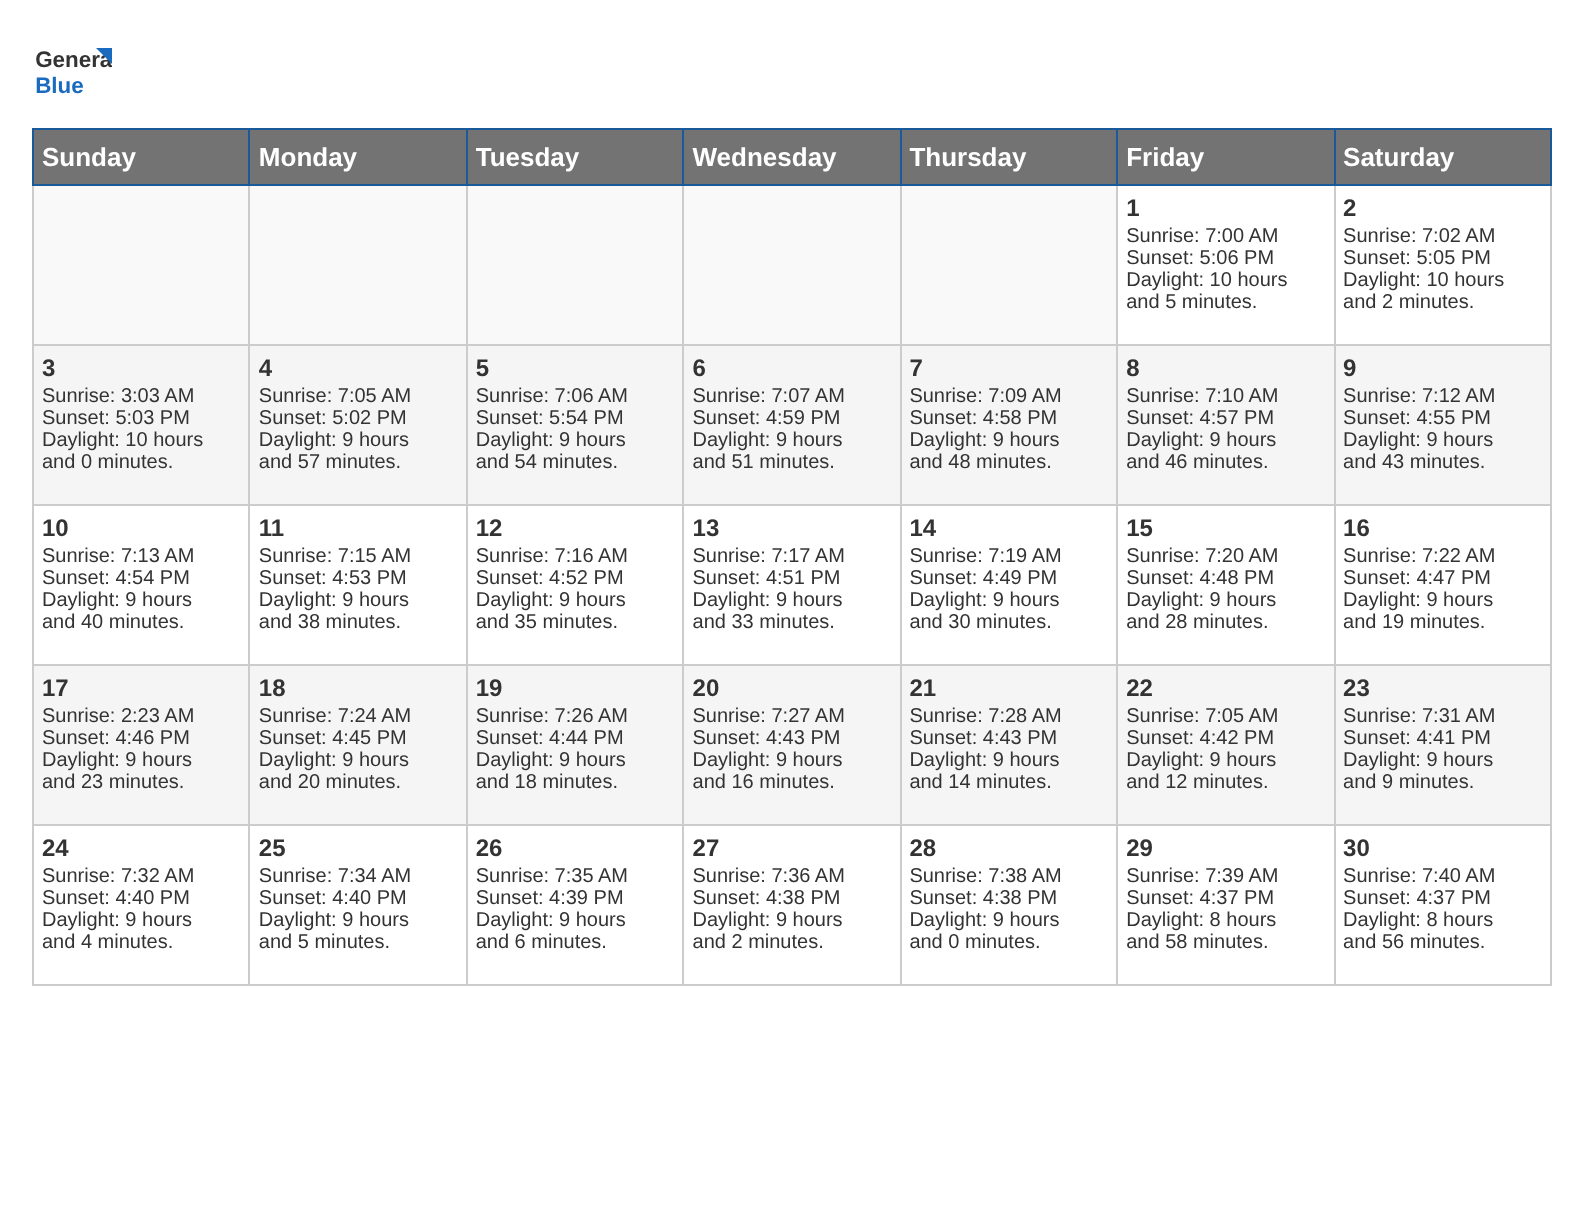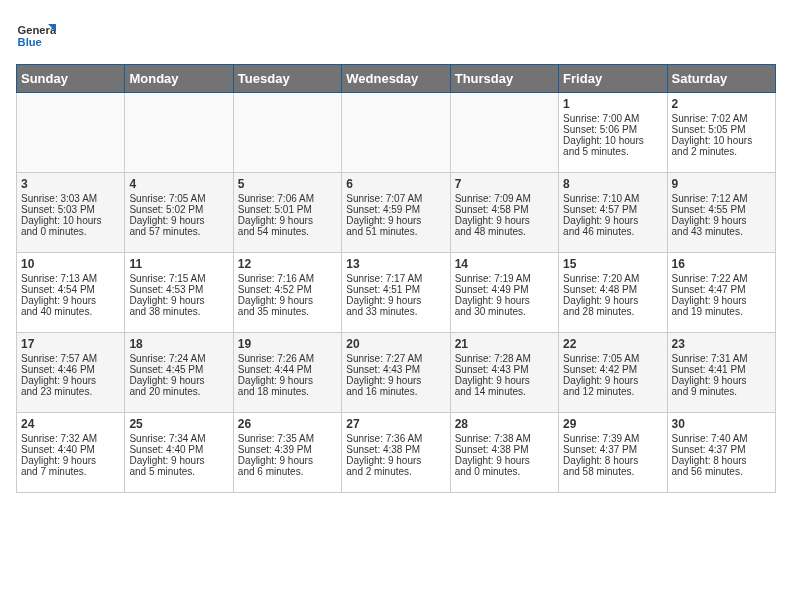--- a/index.html
+++ b/index.html
@@ -139,21 +139,21 @@
         <td>
           <span class="day-number">4</span>
           <div>Sunrise: 7:05 AM</div>
           <div>Sunset: 5:02 PM</div>
           <div>Daylight: 9 hours</div>
           <div>and 57 minutes.</div>
         </td>
         <td>
           <span class="day-number">5</span>
           <div>Sunrise: 7:06 AM</div>
-          <div>Sunset: 5:01 PM</div>
+          <div>Sunset: 5:54 PM</div>
           <div>Daylight: 9 hours</div>
           <div>and 54 minutes.</div>
         </td>
         <td>
           <span class="day-number">6</span>
           <div>Sunrise: 7:07 AM</div>
           <div>Sunset: 4:59 PM</div>
           <div>Daylight: 9 hours</div>
           <div>and 51 minutes.</div>
         </td>
@@ -226,21 +226,21 @@
           <span class="day-number">16</span>
           <div>Sunrise: 7:22 AM</div>
           <div>Sunset: 4:47 PM</div>
           <div>Daylight: 9 hours</div>
           <div>and 19 minutes.</div>
         </td>
       </tr>
       <tr>
         <td>
           <span class="day-number">17</span>
-          <div>Sunrise: 7:57 AM</div>
+          <div>Sunrise: 2:23 AM</div>
           <div>Sunset: 4:46 PM</div>
           <div>Daylight: 9 hours</div>
           <div>and 23 minutes.</div>
         </td>
         <td>
           <span class="day-number">18</span>
           <div>Sunrise: 7:24 AM</div>
           <div>Sunset: 4:45 PM</div>
           <div>Daylight: 9 hours</div>
           <div>and 20 minutes.</div>
@@ -280,21 +280,21 @@
           <div>Daylight: 9 hours</div>
           <div>and 9 minutes.</div>
         </td>
       </tr>
       <tr>
         <td>
           <span class="day-number">24</span>
           <div>Sunrise: 7:32 AM</div>
           <div>Sunset: 4:40 PM</div>
           <div>Daylight: 9 hours</div>
-          <div>and 7 minutes.</div>
+          <div>and 4 minutes.</div>
         </td>
         <td>
           <span class="day-number">25</span>
           <div>Sunrise: 7:34 AM</div>
           <div>Sunset: 4:40 PM</div>
           <div>Daylight: 9 hours</div>
           <div>and 5 minutes.</div>
         </td>
         <td>
           <span class="day-number">26</span>

